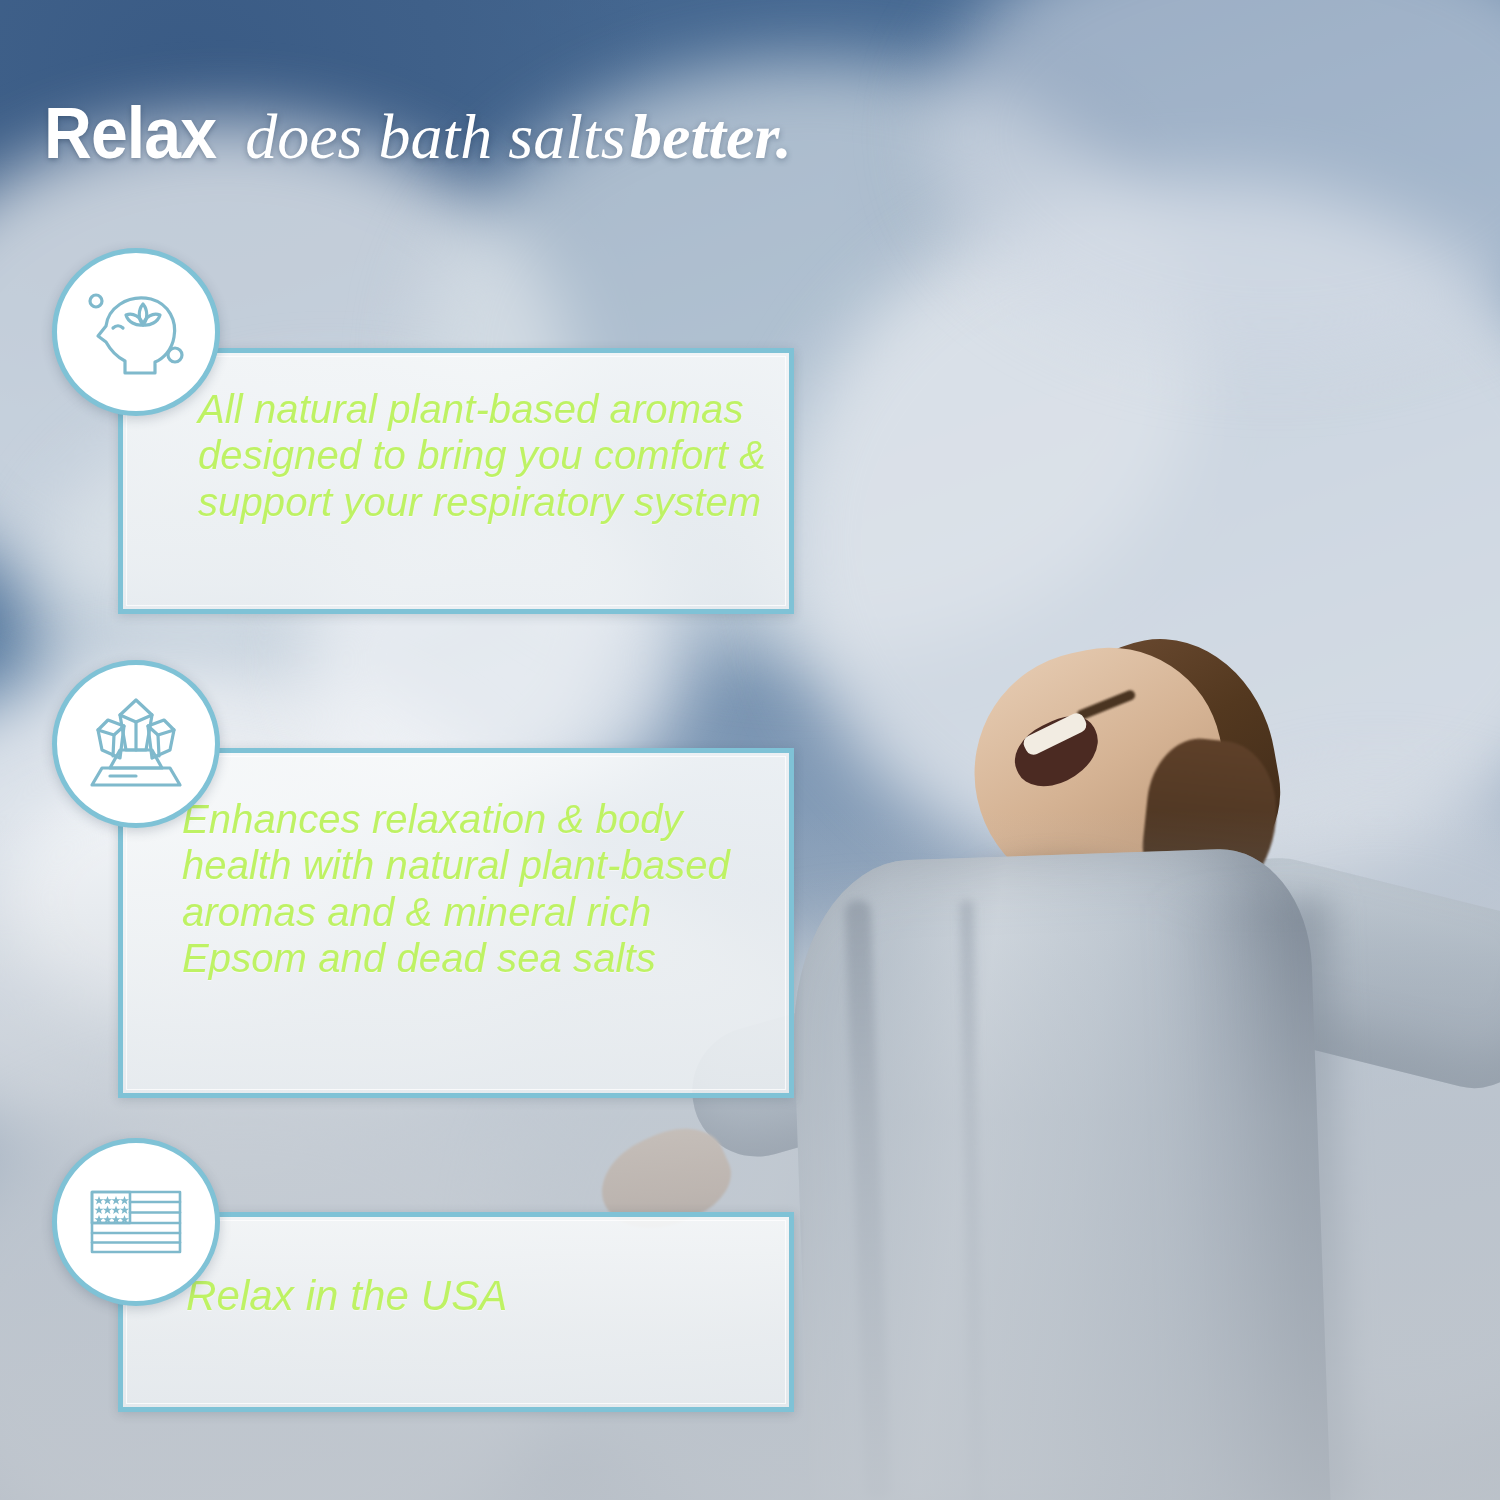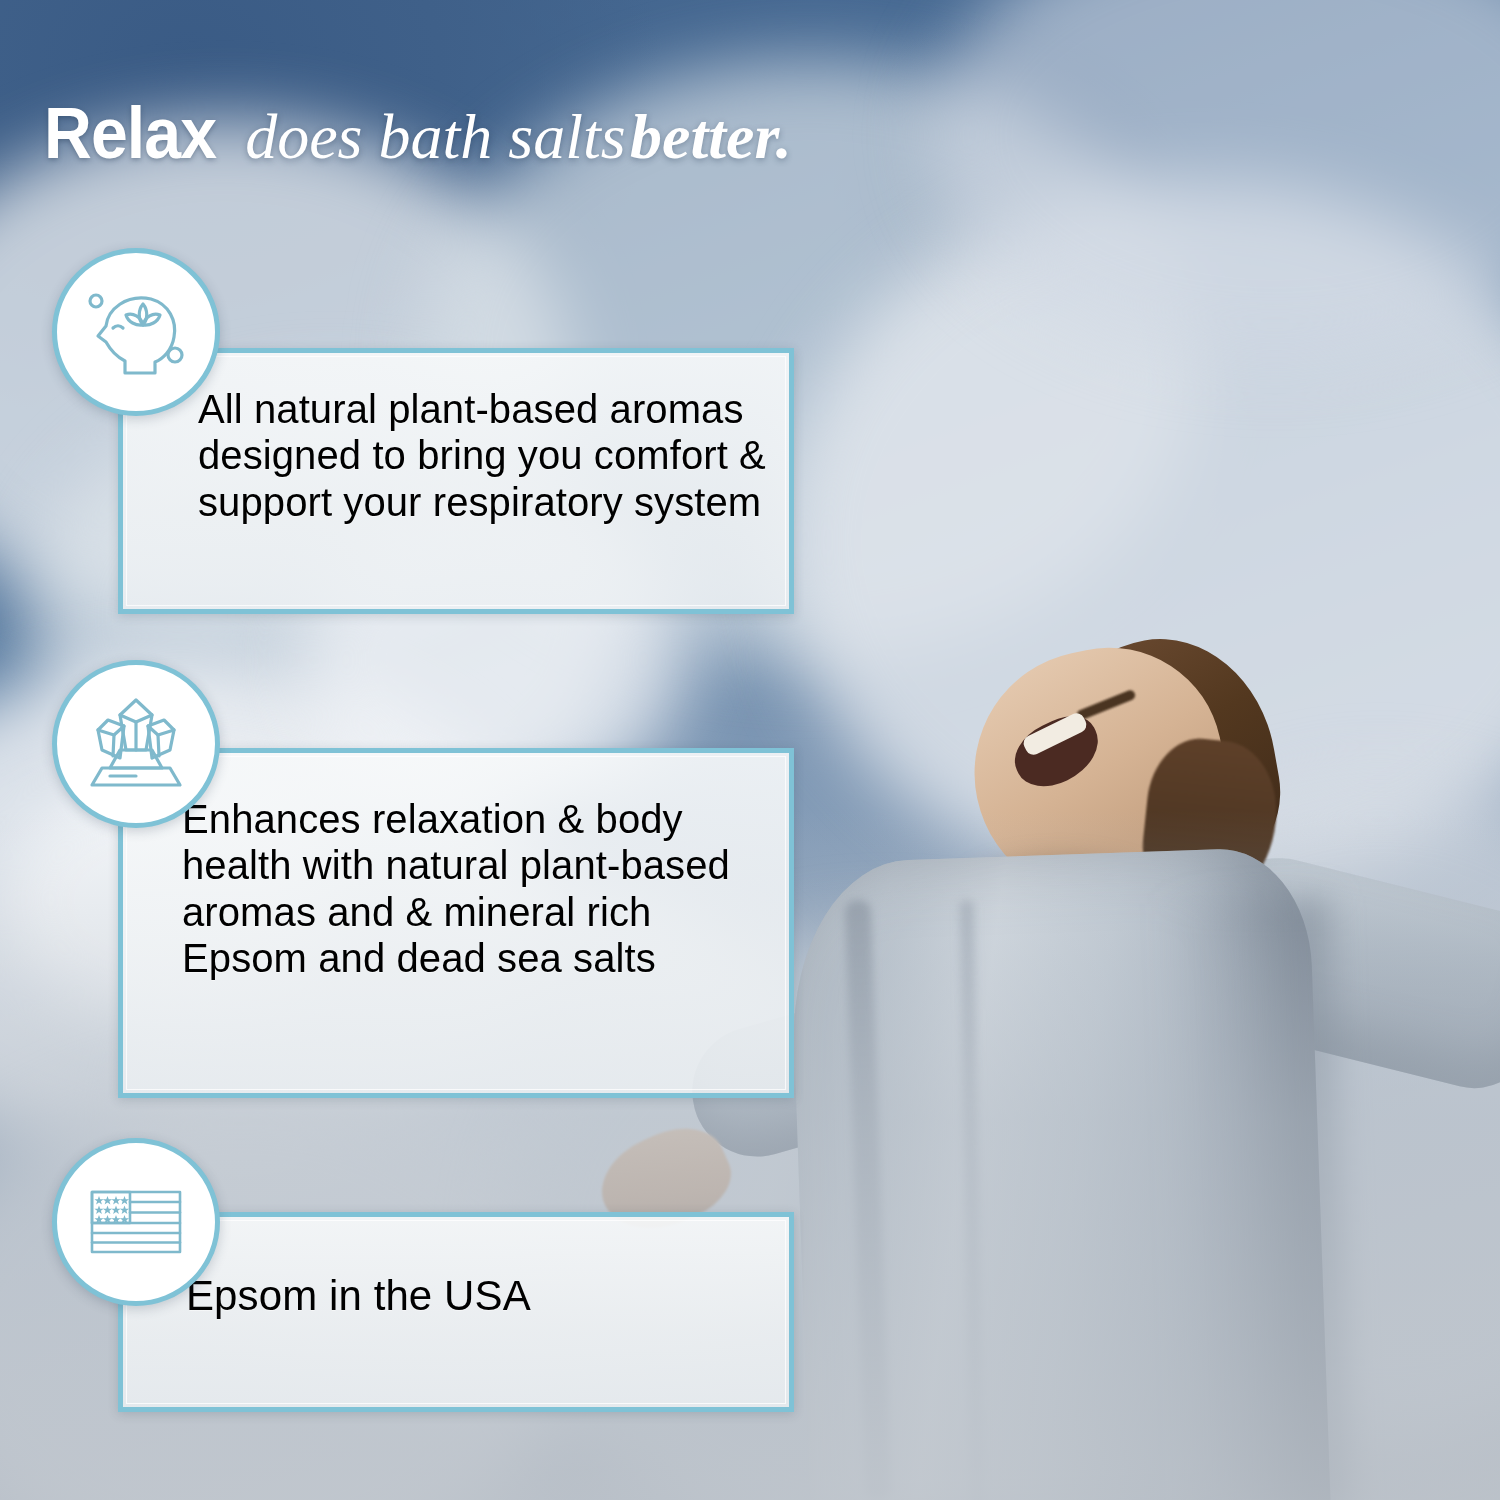--- a/index.html
+++ b/index.html
@@ -174,26 +174,27 @@
     box-sizing:border-box;
     box-shadow:0 2px 10px rgba(40,60,80,.18);
   }
   .card-inner{
     position:absolute;inset:3px;
     border:1px solid rgba(255,255,255,.75);
     pointer-events:none;
   }
   .card-text{
     position:absolute;
-    color:#000000;
+    color:#bef264;
     font-family:"Liberation Sans", sans-serif;
     font-weight:normal;
     letter-spacing:.1px;
     line-height:1.16;
     text-shadow:0 1px 1px rgba(255,255,255,.55);
+    font-style:italic;
   }
 
   .icon-circle{
     position:absolute;
     border-radius:50%;
     background:#ffffff;
     border:5px solid #7fc2d6;
     box-sizing:border-box;
     box-shadow:0 3px 12px rgba(40,60,80,.22);
     z-index:5;
@@ -309,21 +310,21 @@
         <path d="M22 80 L90 80 L100 97 L12 97 Z"></path>
         <path d="M30 88 L56 88"></path>
       </svg>
     </div>
   </div>
 
   <div class="feature">
     <div class="card" id="card3">
       <div class="card-inner"></div>
     </div>
-    <div class="card-text" id="text3">Epsom in the USA</div>
+    <div class="card-text" id="text3">Relax in the USA</div>
     <div class="icon-circle" id="icon3">
       <svg width="108" height="108" viewBox="0 0 108 108" fill="none" stroke="#7fb9cc" stroke-width="2.6" stroke-linecap="round" stroke-linejoin="round">
         <rect x="10" y="24" width="88" height="60"></rect>
         <rect x="10" y="24" width="38" height="31"></rect>
 
         <line x1="48" y1="34" x2="98" y2="34"></line>
         <line x1="48" y1="44.5" x2="98" y2="44.5"></line>
         <line x1="10" y1="55" x2="98" y2="55"></line>
         <line x1="10" y1="65" x2="98" y2="65"></line>
         <line x1="10" y1="74.5" x2="98" y2="74.5"></line>

